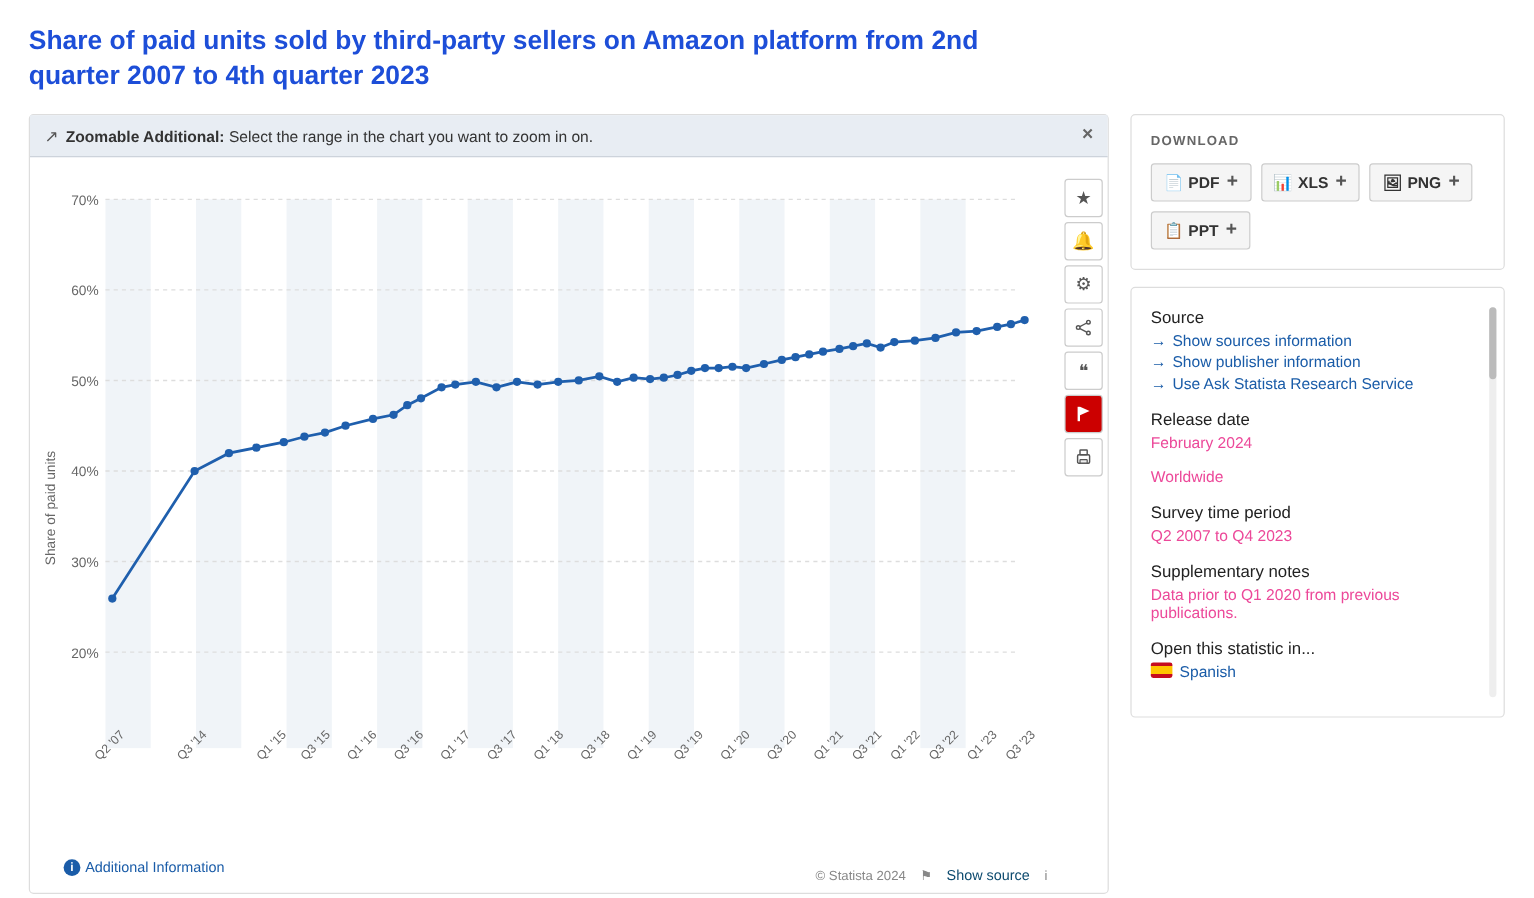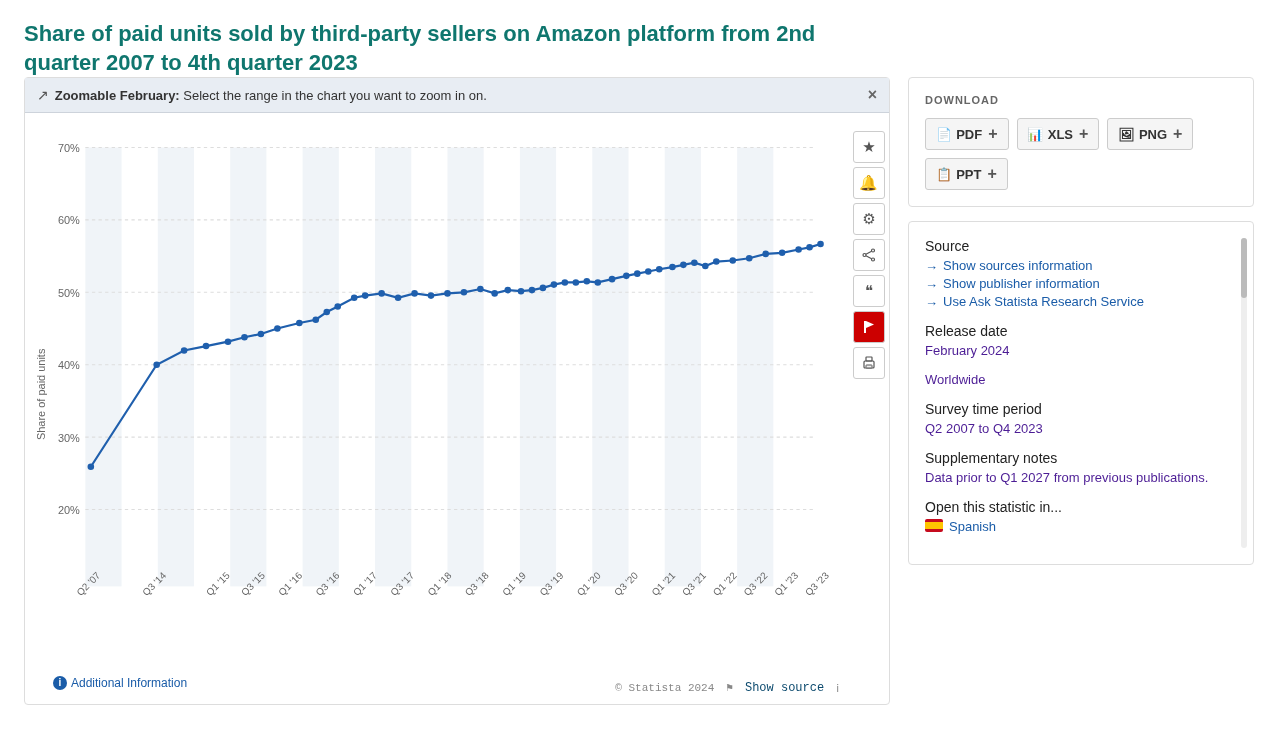--- a/index.html
+++ b/index.html
@@ -10,21 +10,22 @@
       font-size: 14px;
     }
     .page-wrapper {
       width: 1278px;
       padding: 20px 24px;
       background: #fff;
     }
     .page-title {
       font-size: 22px;
       font-weight: bold;
-      color: #0f766e;
+      color: #1d4ed8;
+      margin-bottom: 18px;
       line-height: 1.3;
       max-width: 860px;
     }
     .content-row {
       display: flex;
       gap: 18px;
       align-items: flex-start;
     }
     
     .chart-panel {
@@ -113,21 +114,21 @@
       background: #1a5ca8;
       color: #fff;
       display: inline-flex;
       align-items: center;
       justify-content: center;
       font-size: 10px;
       font-weight: bold;
     }
     
     .right-panel {
-      width: 346px;
+      width: 312px;
       flex-shrink: 0;
     }
     .download-box {
       border: 1px solid #ddd;
       border-radius: 4px;
       padding: 16px;
       margin-bottom: 14px;
       background: #fff;
     }
     .download-title {
@@ -173,21 +174,21 @@
     }
     .info-section:last-child { margin-bottom: 0; }
     .info-label {
       font-weight: normal;
       font-size: 14px;
       color: #222;
       margin-bottom: 4px;
     }
     .info-value {
       font-size: 13px;
-      color: #4c1d95;
+      color: #ec4899;
     }
     .info-link {
       display: flex;
       align-items: center;
       gap: 5px;
       color: #1a5ca8;
       cursor: pointer;
       font-size: 13px;
       margin-bottom: 3px;
       text-decoration: none;
@@ -268,21 +269,21 @@
 <div class="page-wrapper">
   <h1 class="page-title">Share of paid units sold by third-party sellers on Amazon platform from 2nd quarter 2007 to 4th quarter 2023</h1>
 
   <div class="content-row">
 
     <div class="chart-panel">
 
       <div class="zoom-bar">
         <div class="zoom-text">
           <span class="zoom-icon">↗</span>
-          <span><strong>Zoomable February:</strong><span> Select the range in the chart you want to zoom in on.</span></span>
+          <span><strong>Zoomable Additional:</strong><span> Select the range in the chart you want to zoom in on.</span></span>
         </div>
         <span class="zoom-close">×</span>
       </div>
 
       <div class="chart-area">
         <div class="chart-main">
           <svg class="chart-svg-container" viewBox="0 0 740 490" xmlns="http://www.w3.org/2000/svg">
 
             <text transform="rotate(-90, 18, 240)" x="18" y="240" text-anchor="middle" class="y-axis-title">Share of paid units</text>
 
@@ -462,21 +463,21 @@
             </svg>
           </button>
         </div>
       </div>
 
       <div style="display:flex;justify-content:space-between;align-items:center;padding:4px 50px 4px 14px;">
         <div class="additional-info">
           <span class="info-icon">i</span>
           <span>Additional Information</span>
         </div>
-        <div style="display:flex;align-items:center;gap:12px;font-family:Liberation Mono, monospace;">
+        <div style="display:flex;align-items:flex-end;gap:12px;">
           <span class="statista-credit" style="font-size:11px;color:#888;">© Statista 2024</span>
           <span style="font-size:11px;color:#888;">⚑</span>
           <a class="show-source-link" style="font-size:12px;color:#0c4a6e;cursor:pointer;text-decoration:none;">Show source</a>
           <span style="font-size:11px;color:#888;">ℹ</span>
         </div>
       </div>
     </div>
 
     <div class="right-panel">
 
@@ -533,21 +534,21 @@
           <div class="info-value">Worldwide</div>
         </div>
 
         <div class="info-section">
           <div class="info-label">Survey time period</div>
           <div class="info-value">Q2 2007 to Q4 2023</div>
         </div>
 
         <div class="info-section">
           <div class="info-label">Supplementary notes</div>
-          <div class="info-value">Data prior to Q1 2027 from previous publications.</div>
+          <div class="info-value">Data prior to Q1 2020 from previous publications.</div>
         </div>
 
         <div class="info-section open-in-section">
           <div class="info-label">Open this statistic in...</div>
           <div class="spanish-link">
             <span class="flag-es"></span>
             <span>Spanish</span>
           </div>
         </div>
 

